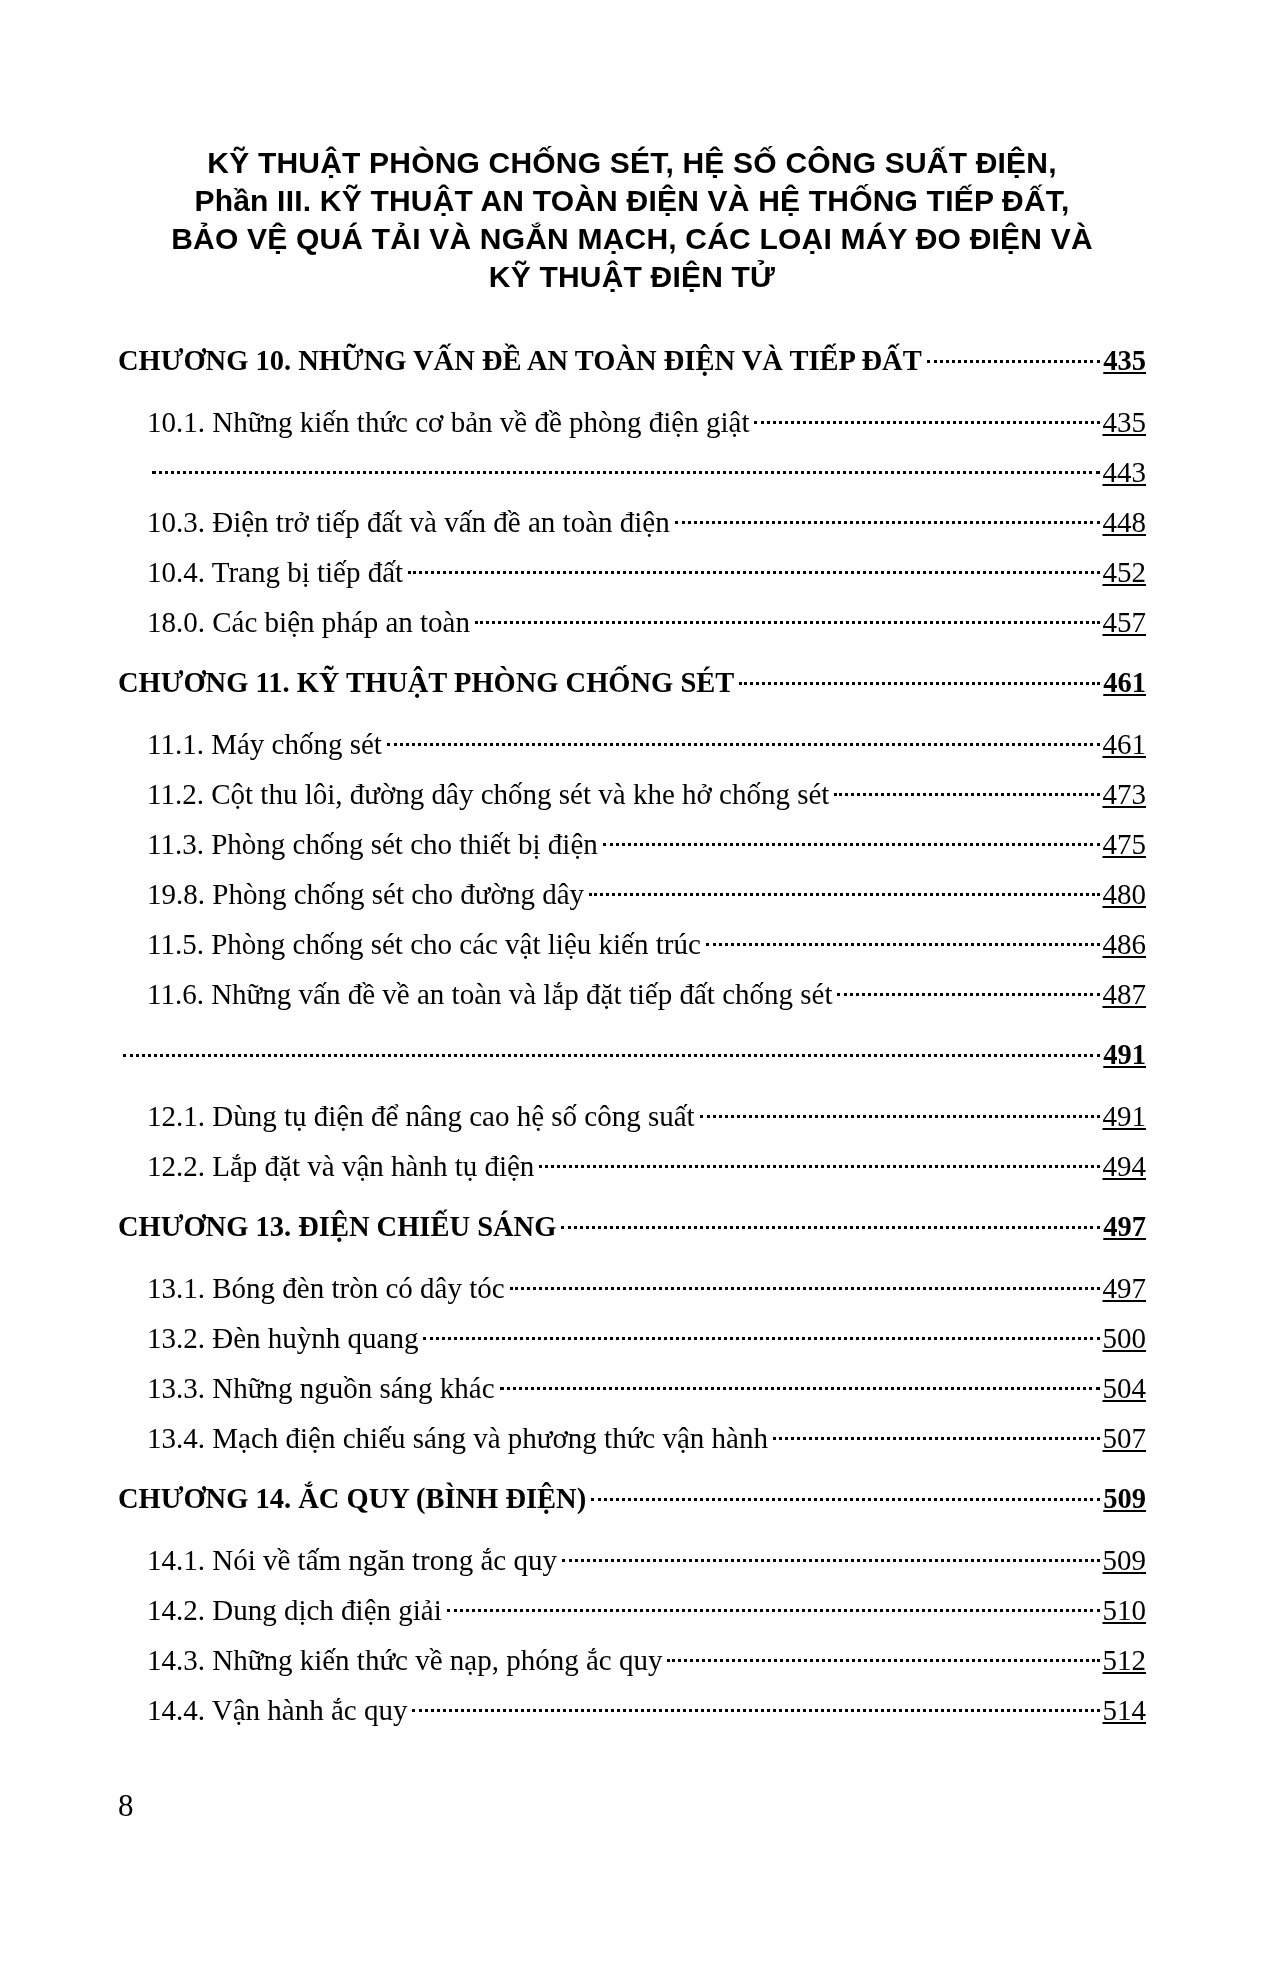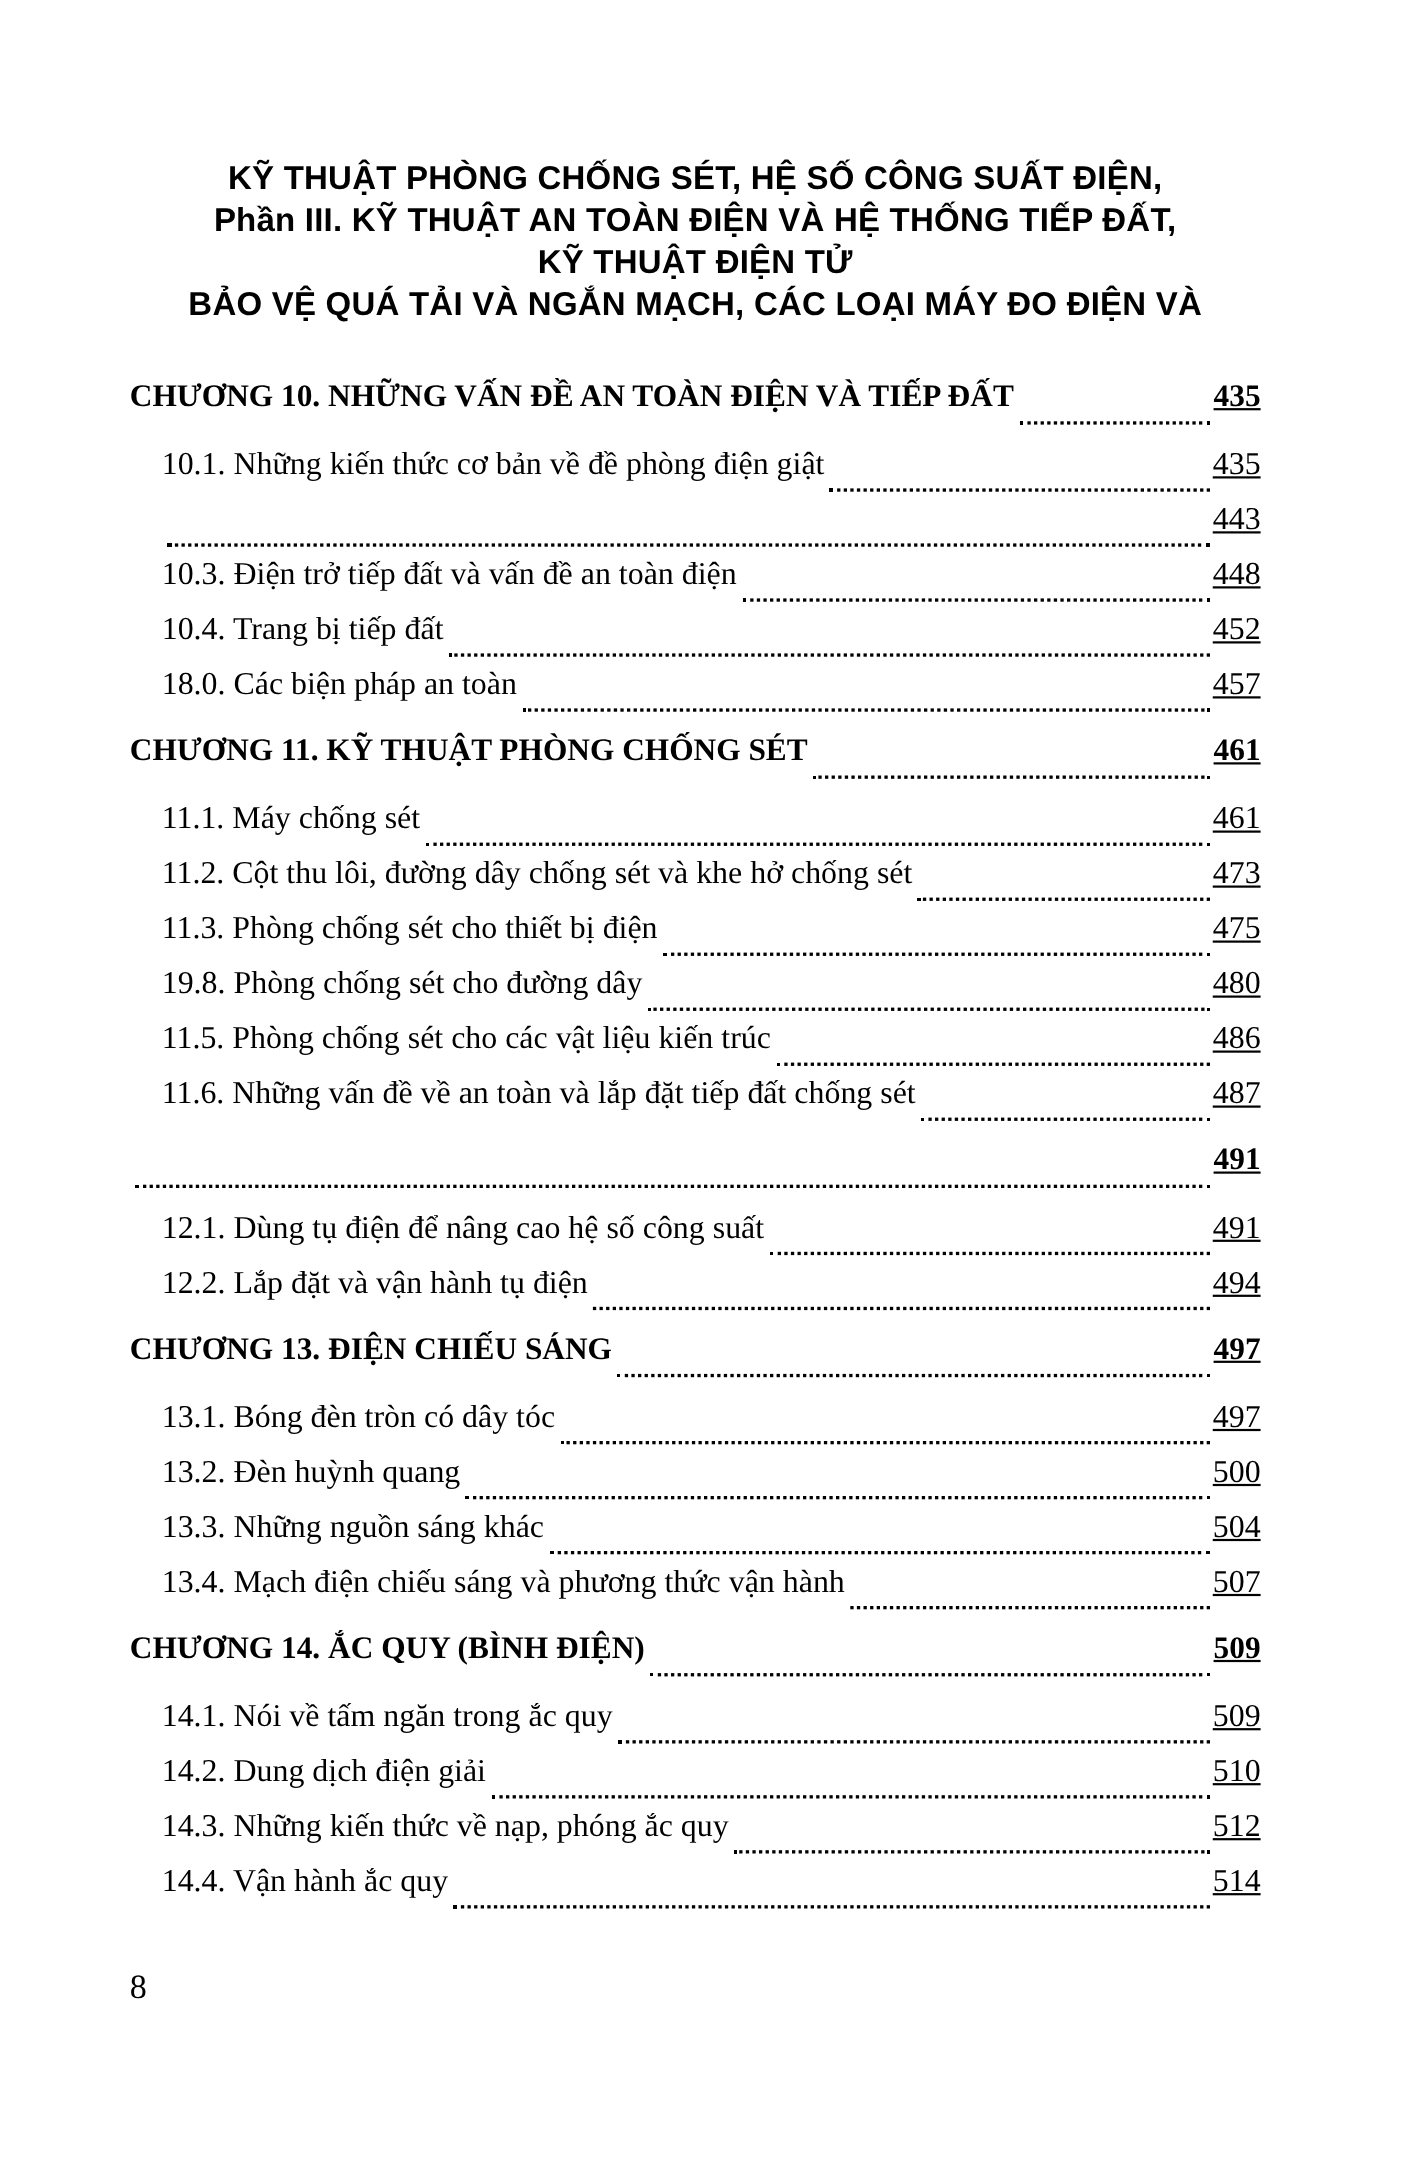--- a/index.html
+++ b/index.html
@@ -27,21 +27,21 @@
     font-size: 30px;
     line-height: 38px;
     letter-spacing: 0.2px;
   }
   .toc {
     margin-top: 40px;
     font-family: "Liberation Serif", serif;
   }
   .toc-row {
     display: flex;
-    align-items: flex-end;
+    align-items: center;
   }
   .toc-row.chapter {
     font-weight: bold;
     font-size: 28.5px;
     line-height: 50px;
     margin-top: 11px;
     margin-bottom: 11px;
   }
   .toc-row.section {
     font-size: 29px;
@@ -74,22 +74,22 @@
 </style>
 </head>
 <body>
 
 <div class="page">
   <div class="content">
 
     <div class="part-title">
       <div>KỸ THUẬT PHÒNG CHỐNG SÉT, HỆ SỐ CÔNG SUẤT ĐIỆN,</div>
       <div>Phần III. KỸ THUẬT AN TOÀN ĐIỆN VÀ HỆ THỐNG TIẾP ĐẤT,</div>
+      <div>BẢO VỆ QUÁ TẢI VÀ NGẮN MẠCH, CÁC LOẠI MÁY ĐO ĐIỆN VÀ</div>
       <div>KỸ THUẬT ĐIỆN TỬ</div>
-      <div>BẢO VỆ QUÁ TẢI VÀ NGẮN MẠCH, CÁC LOẠI MÁY ĐO ĐIỆN VÀ</div>
     </div>
 
     <div class="toc">
         <div class="toc-row chapter">
     <span class="toc-label">CHƯƠNG 10. NHỮNG VẤN ĐỀ AN TOÀN ĐIỆN VÀ TIẾP ĐẤT</span>
     <span class="leader"></span>
     <span class="toc-page">435</span>
   </div>
         <div class="toc-row section">
     <span class="toc-label">10.1. Những kiến thức cơ bản về đề phòng điện giật</span>

